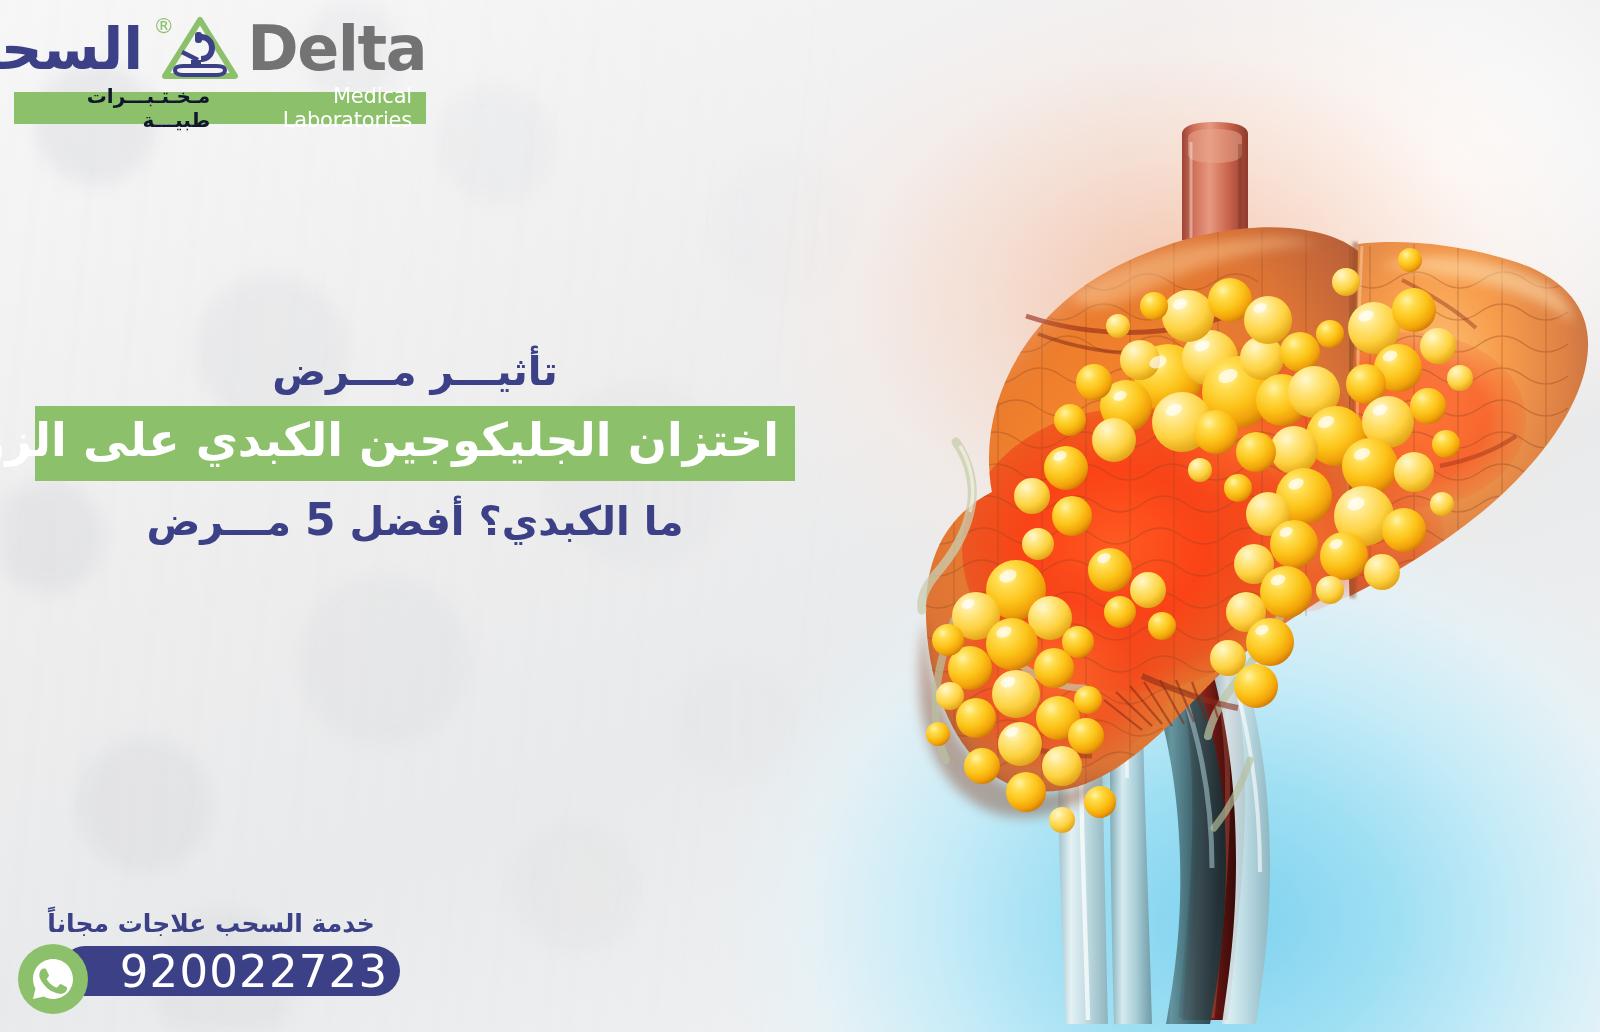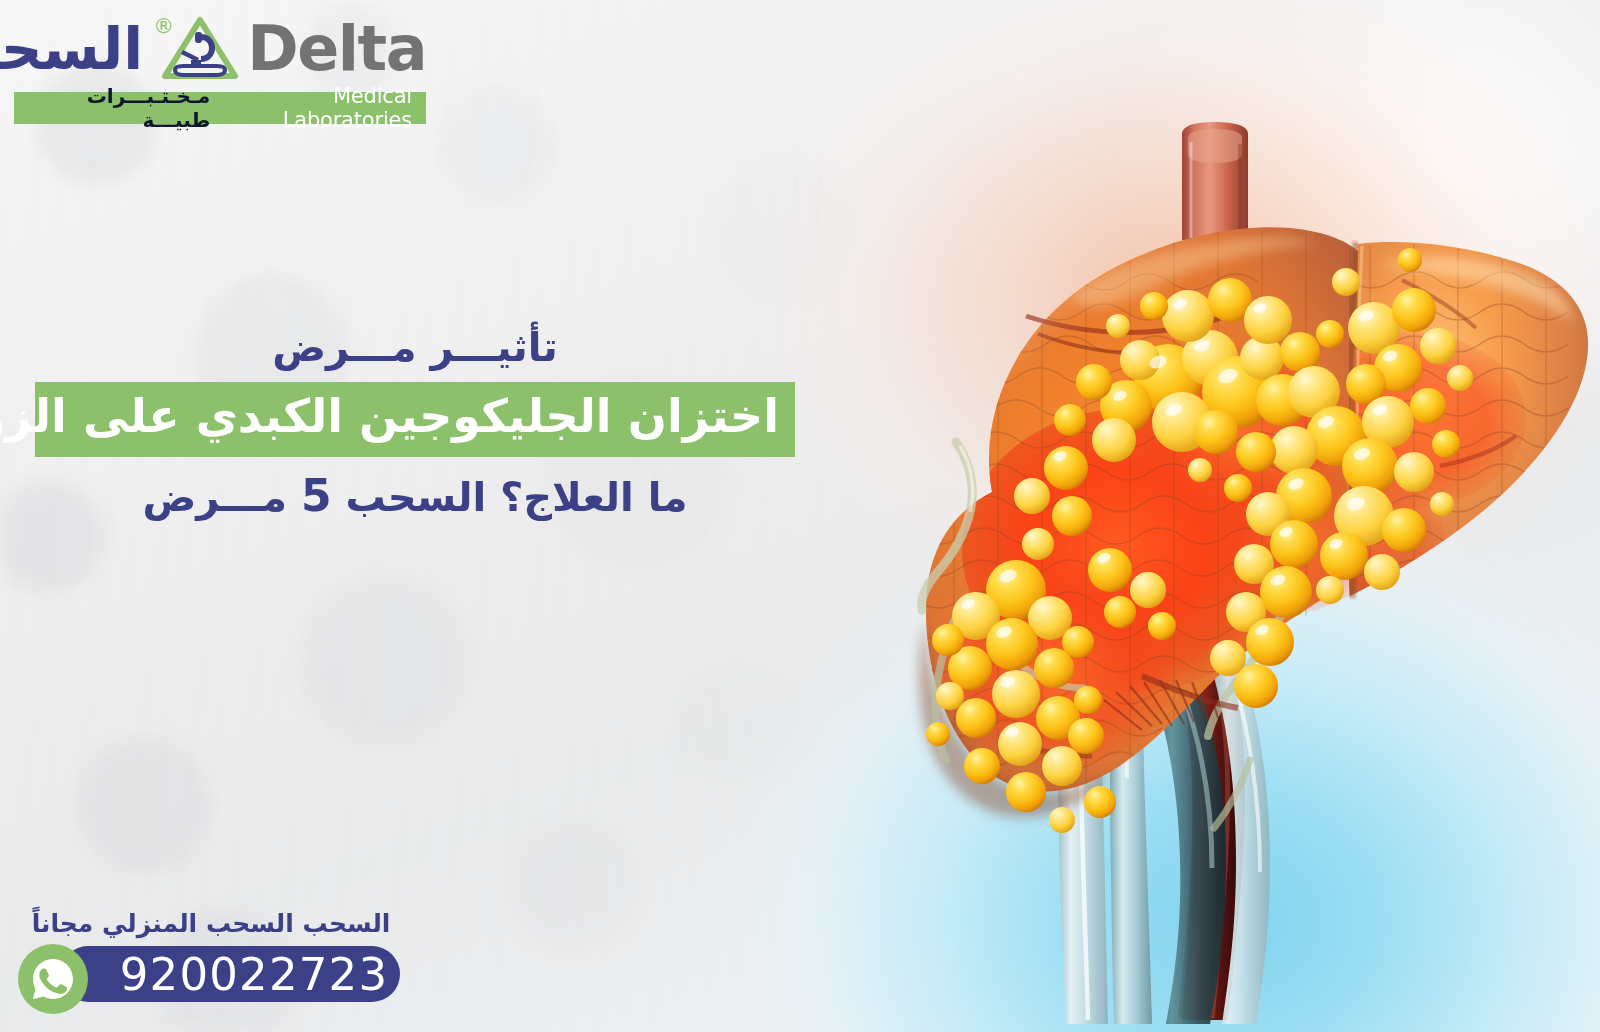--- a/index.html
+++ b/index.html
@@ -83,21 +83,21 @@
   }
   .logo-band{
     background:#8cc06a; height:32px;
     display:flex; align-items:center; justify-content:space-between;
     padding:0 14px 0 10px; margin-top:2px;
   }
   .logo-band-latin{ font-size:21px; font-weight:normal; color:#ffffff; letter-spacing:-.2px; }
   .logo-band-ar{ font-size:20px; font-weight:bold; color:#0f172a; direction:rtl; }
 
   
-  .headline{ position:absolute; right:805px; top:324px; width:760px; text-align:center; direction:rtl; }
+  .headline{ position:absolute; right:805px; top:348px; width:760px; text-align:center; direction:rtl; }
   .head-line1{
     font-size:40px; font-weight:bold; color:#3b4087;
     line-height:1.15; letter-spacing:1px; margin-bottom:12px;
   }
   .head-band{
     background:#8cc06a; color:#ffffff;
     font-size:46px; font-weight:bold;
     padding:9px 16px 14px; line-height:1.12;
     white-space:nowrap;
   }
@@ -110,21 +110,21 @@
   
   .contact{ position:absolute; left:18px; bottom:22px; width:400px; }
   .contact-caption{
     direction:rtl; text-align:center;
     font-size:25px; font-weight:bold; color:#3b4087;
     margin:0 0 6px 0; padding-right:14px;
   }
   .contact-row{ position:relative; height:66px; }
   .phone-pill{
     position:absolute; left:42px; top:2px;
-    width:340px; height:56px;
+    width:340px; height:50px;
     background:#3b4087; border-radius:30px;
     display:flex; align-items:center; justify-content:center;
     padding-left:48px;
   }
   .phone-number{
     color:#ffffff; font-size:45px; font-weight:normal;
     letter-spacing:1.2px; direction:ltr; line-height:1;
   }
   .wa-badge{
     position:absolute; left:0; top:0;
@@ -578,28 +578,28 @@
     <div class="logo-band">
       <span class="logo-band-latin">Medical Laboratories</span>
       <span class="logo-band-ar">مـخـتـبـــرات طبيـــة</span>
     </div>
   </div>
 
   <div class="headline">
     <div class="head-line1">تأثيـــر مـــرض</div>
     <div class="head-band">اختزان الجليكوجين الكبدي على الزواج</div>
     <div class="head-line3">
-      <span>ما العلاج؟ السحب</span>
+      <span>ما الكبدي؟ أفضل</span>
       <span class="num">5</span>
       <span>مـــرض</span>
     </div>
   </div>
 
   <div class="contact">
-    <div class="contact-caption">السحب السحب المنزلي مجاناً</div>
+    <div class="contact-caption">خدمة السحب علاجات مجاناً</div>
 
     <div class="contact-row">
       <div class="phone-pill">
         <span class="phone-number">920022723</span>
       </div>
 
       <div class="wa-badge">
         <svg width="50" height="50" viewBox="0 0 50 50" xmlns="http://www.w3.org/2000/svg" aria-hidden="true">
           <path d="M25,5 C13.9,5 5,13.9 5,25 c0,3.5 0.9,6.8 2.5,9.6 L5,45 l10.8,-2.4 C18.5,44.1 21.6,45 25,45
                    C36.1,45 45,36.1 45,25 C45,13.9 36.1,5 25,5 Z" fill="#ffffff"></path>

